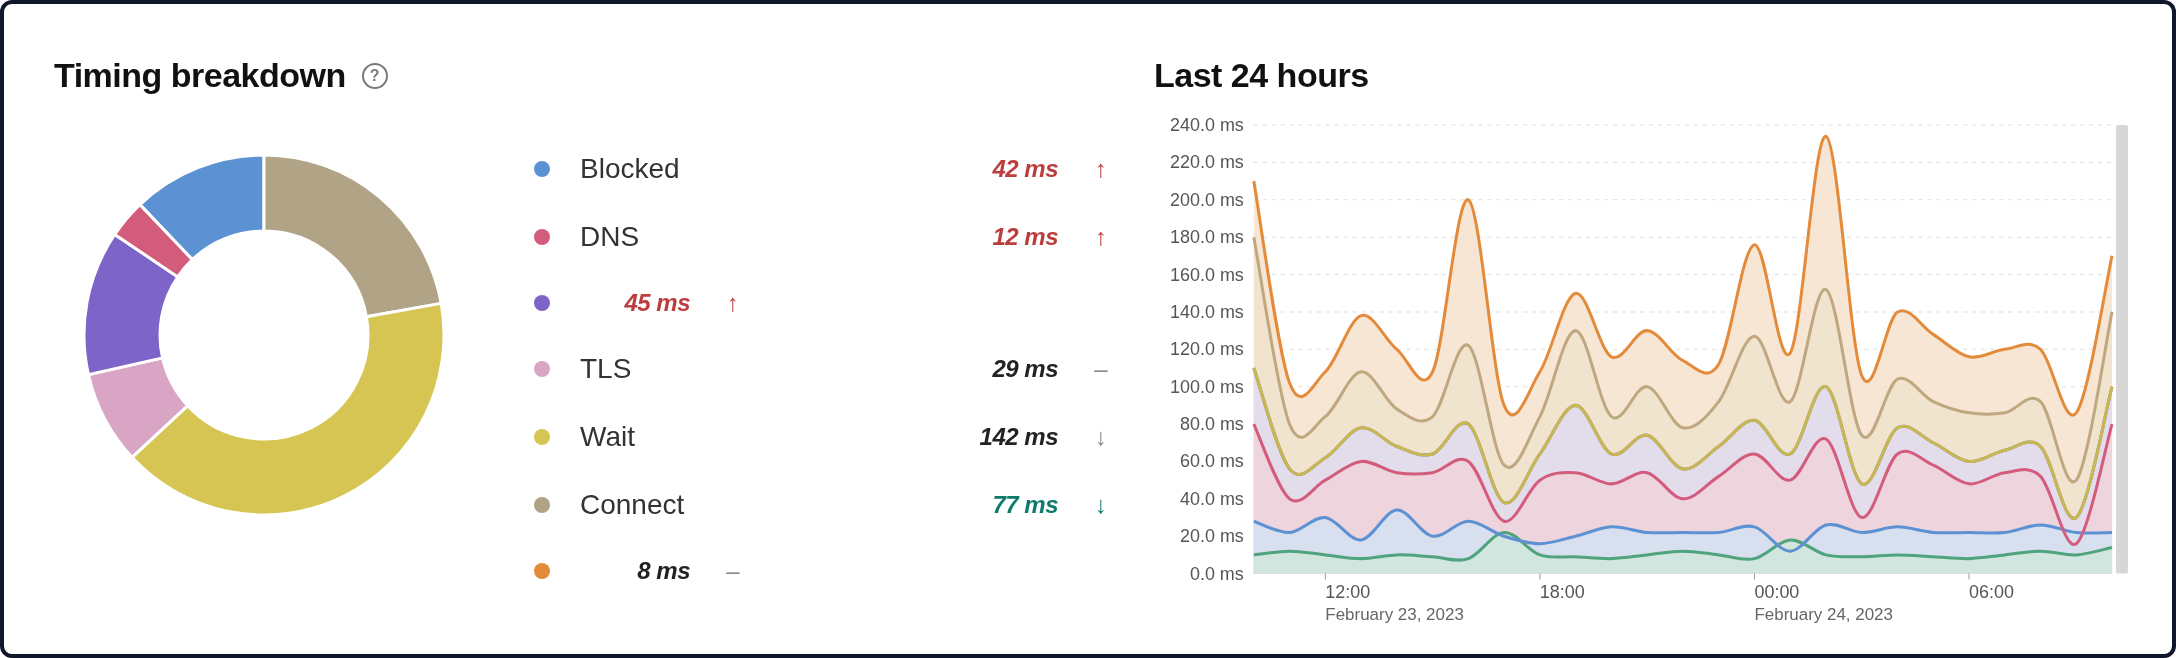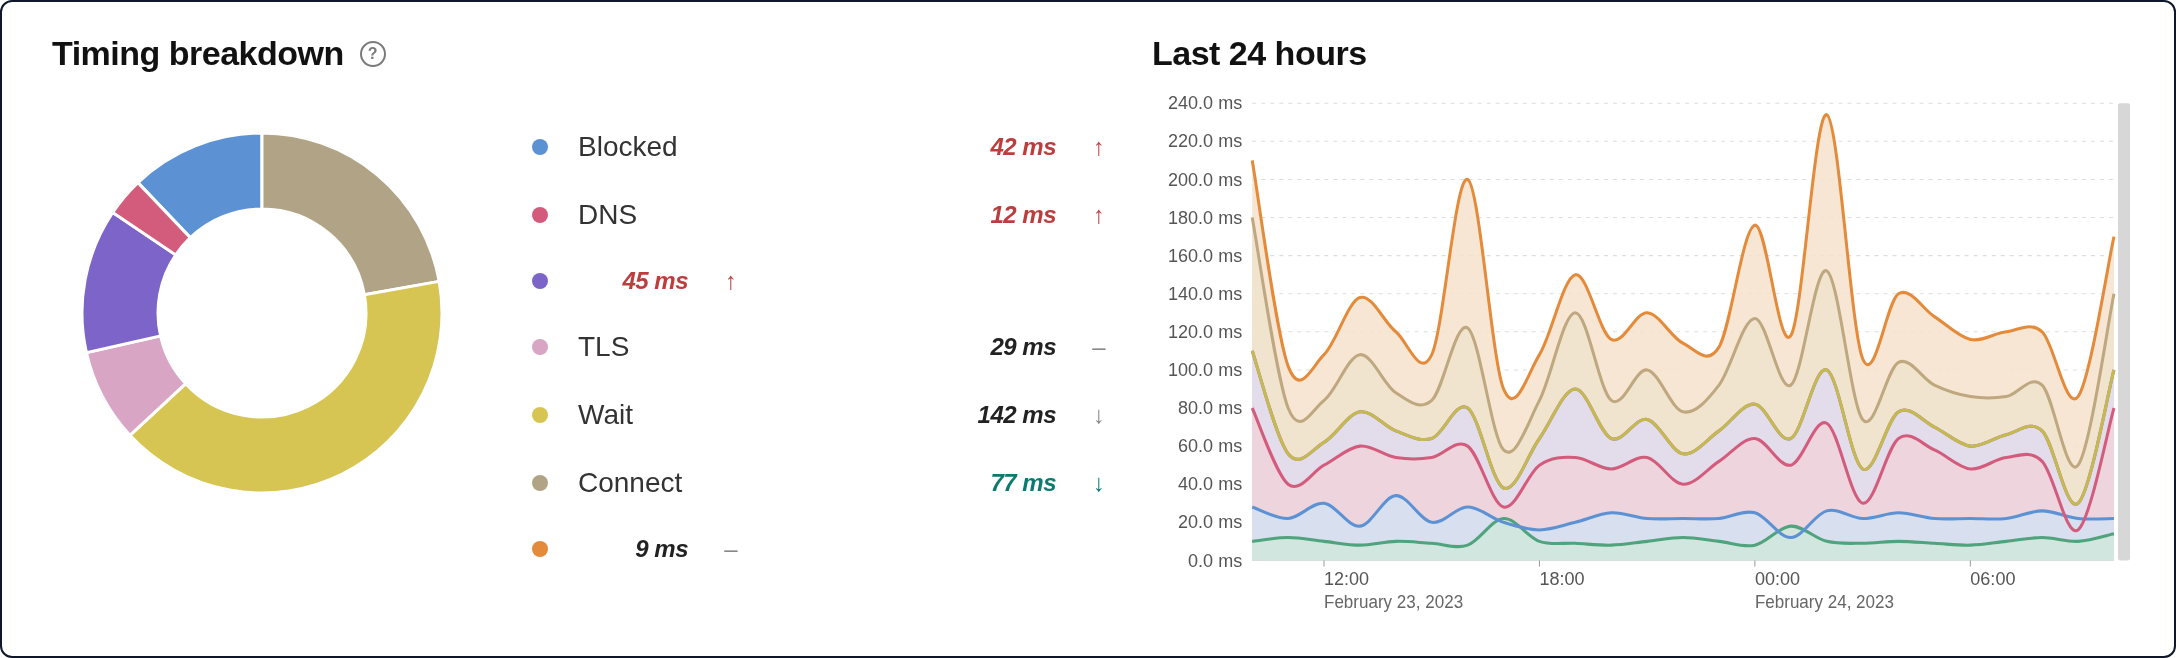--- a/index.html
+++ b/index.html
@@ -5,23 +5,23 @@
   * { box-sizing: border-box; }
   body {
     margin: 0;
     font-family: -apple-system, BlinkMacSystemFont, "Segoe UI", Helvetica, Arial, sans-serif;
     background: #fff;
     color: #1a1a1a;
   }
   .panel {
     width: 2176px;
     height: 658px;
-    border: 2px solid #0f172a;
+    border: 4px solid #0f172a;
     border-radius: 12px;
-    padding: 32px 40px 30px 50px;
+    padding: 52px 40px 30px 50px;
     display: flex;
   }
   .left {
     width: 1100px;
     display: flex;
     flex-direction: column;
   }
   .right {
     flex: 1;
     display: flex;
@@ -189,21 +189,21 @@
             <span class="legend-trend t-gray">↓</span>
           </div>
           <div class="legend-row">
             <span class="legend-dot" style="background: rgb(177, 164, 134);"></span>
             <span class="legend-label">Connect</span>
             <span class="legend-value v-teal">77 ms</span>
             <span class="legend-trend t-teal">↓</span>
           </div>
           <div class="legend-row">
             <span class="legend-dot" style="background: rgb(227, 139, 59);"></span>
-            <span class="legend-value v-dark">9 ms</span>
+            <span class="legend-value v-dark">8 ms</span>
             <span class="legend-trend t-gray">–</span>
           </div>
         </div>
     </div>
   </div>
   <div class="right">
     <div class="title-row">
       <h2>Last 24 hours</h2>
     </div>
     <div class="chart-area">

